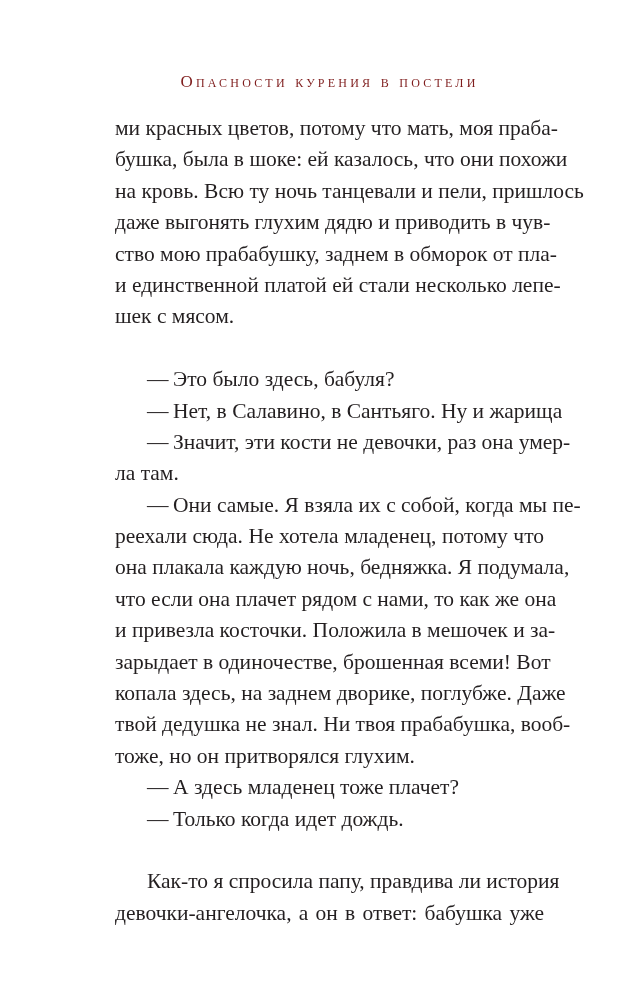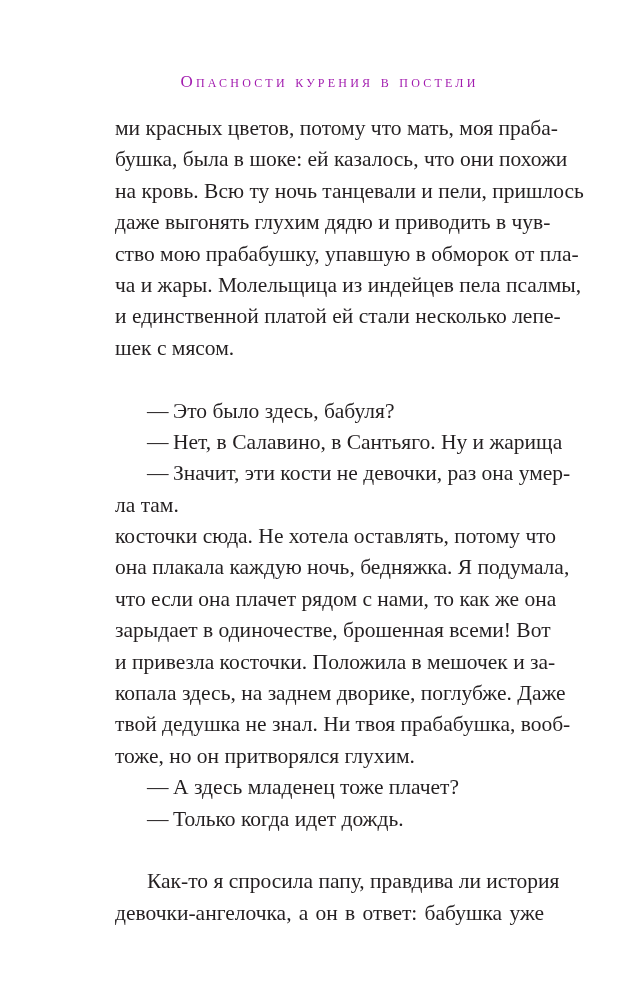--- a/index.html
+++ b/index.html
@@ -23,21 +23,21 @@
     }
     .running-head {
       position: absolute;
       top: 72px;
       left: 0;
       width: 429px;
       text-align: center;
       font-size: 17px;
       letter-spacing: 3.2px;
       font-variant: small-caps;
-      color: #a21caf;
+      color: #7f1d1d;
       white-space: nowrap;
     }
     .body-text {
       position: absolute;
       top: 113px;
       left: 0;
       width: 429px;
       font-size: 21.5px;
       line-height: 31.4px;
     }
@@ -69,47 +69,47 @@
 <div class="page">
   <div class="running-head">Опасности курения в постели</div>
 
   <div class="body-text">
 
     <div>
       <span class="line">ми красных цветов, потому что мать, моя праба-</span>
       <span class="line">бушка, была в шоке: ей казалось, что они похожи</span>
       <span class="line">на кровь. Всю ту ночь танцевали и пели, пришлось</span>
       <span class="line">даже выгонять глухим дядю и приводить в чув-</span>
-      <span class="line">ство мою прабабушку, упавшую в обморок от пла-</span>
-      <span class="line">ча и жары. Молельщица из индейцев пела псалмы,</span>
+      <span class="line">ство мою прабабушку, заднем в обморок от пла-</span>
       <span class="line">и единственной платой ей стали несколько лепе-</span>
       <span class="line last">шек с мясом.</span>
     </div>
 
     <div class="gap"></div>
 
     <div>
       <span class="line last indent"><span class="dash">—</span><span>Это было здесь, бабуля?</span></span>
     </div>
 
     <div>
       <span class="line indent"><span class="dash">—</span><span>Нет, в Салавино, в Сантьяго. Ну и жарища</span></span>
     </div>
 
     <div>
       <span class="line indent"><span class="dash">—</span><span>Значит, эти кости не девочки, раз она умер-</span></span>
       <span class="line last">ла там.</span>
     </div>
 
     <div>
-      <span class="line">косточки сюда. Не хотела оставлять, потому что</span>
+      <span class="line indent"><span class="dash">—</span><span>Они самые. Я взяла их с собой, когда мы пе-</span></span>
+      <span class="line">реехали сюда. Не хотела младенец, потому что</span>
       <span class="line">она плакала каждую ночь, бедняжка. Я подумала,</span>
       <span class="line">что если она плачет рядом с нами, то как же она</span>
+      <span class="line">и привезла косточки. Положила в мешочек и за-</span>
       <span class="line">зарыдает в одиночестве, брошенная всеми! Вот</span>
-      <span class="line">и привезла косточки. Положила в мешочек и за-</span>
       <span class="line">копала здесь, на заднем дворике, поглубже. Даже</span>
       <span class="line">твой дедушка не знал. Ни твоя прабабушка, вооб-</span>
       <span class="line last">тоже, но он притворялся глухим.</span>
     </div>
 
     <div>
       <span class="line last indent"><span class="dash">—</span><span>А здесь младенец тоже плачет?</span></span>
     </div>
 
     <div>

